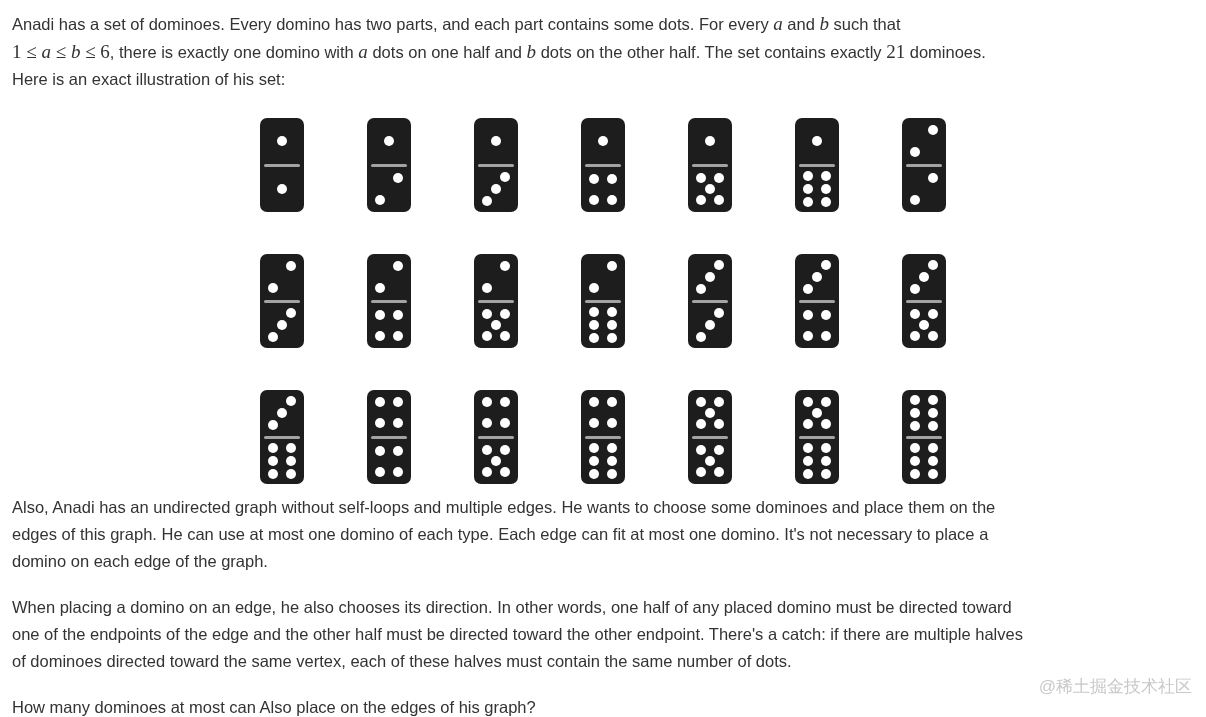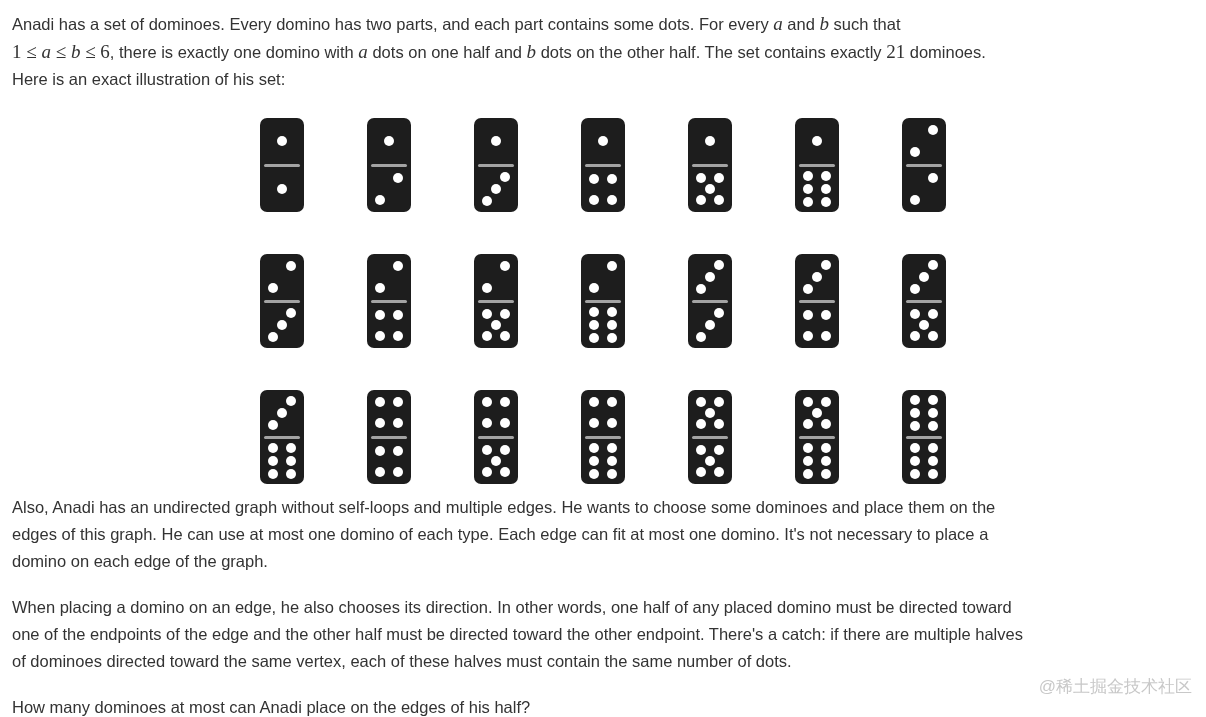--- a/index.html
+++ b/index.html
@@ -392,16 +392,16 @@
             <span class="pip" style="left: 70%; top: 79%;"></span>
           </div>
         </div>
       </div>
     </div>
 
   <p class="statement-para"><span class="seg-t">Also, Anadi has an undirected graph without self-loops and multiple edges. He wants to choose some dominoes and place them on the</span><br><span class="seg-t">edges of this graph. He can use at most one domino of each type. Each edge can fit at most one domino. It's not necessary to place a</span><br><span class="seg-t">domino on each edge of the graph.</span></p>
 
   <p class="statement-para"><span class="seg-t">When placing a domino on an edge, he also chooses its direction. In other words, one half of any placed domino must be directed toward</span><br><span class="seg-t">one of the endpoints of the edge and the other half must be directed toward the other endpoint. There's a catch: if there are multiple halves</span><br><span class="seg-t">of dominoes directed toward the same vertex, each of these halves must contain the same number of dots.</span></p>
 
-  <p class="statement-para"><span class="seg-t">How many dominoes at most can Anadi place on the edges of his half?</span></p>
+  <p class="statement-para"><span class="seg-t">How many dominoes at most can Also place on the edges of his graph?</span></p>
 </main>
 
 <div class="watermark">@稀土掘金技术社区</div>
 
 </body></html>

